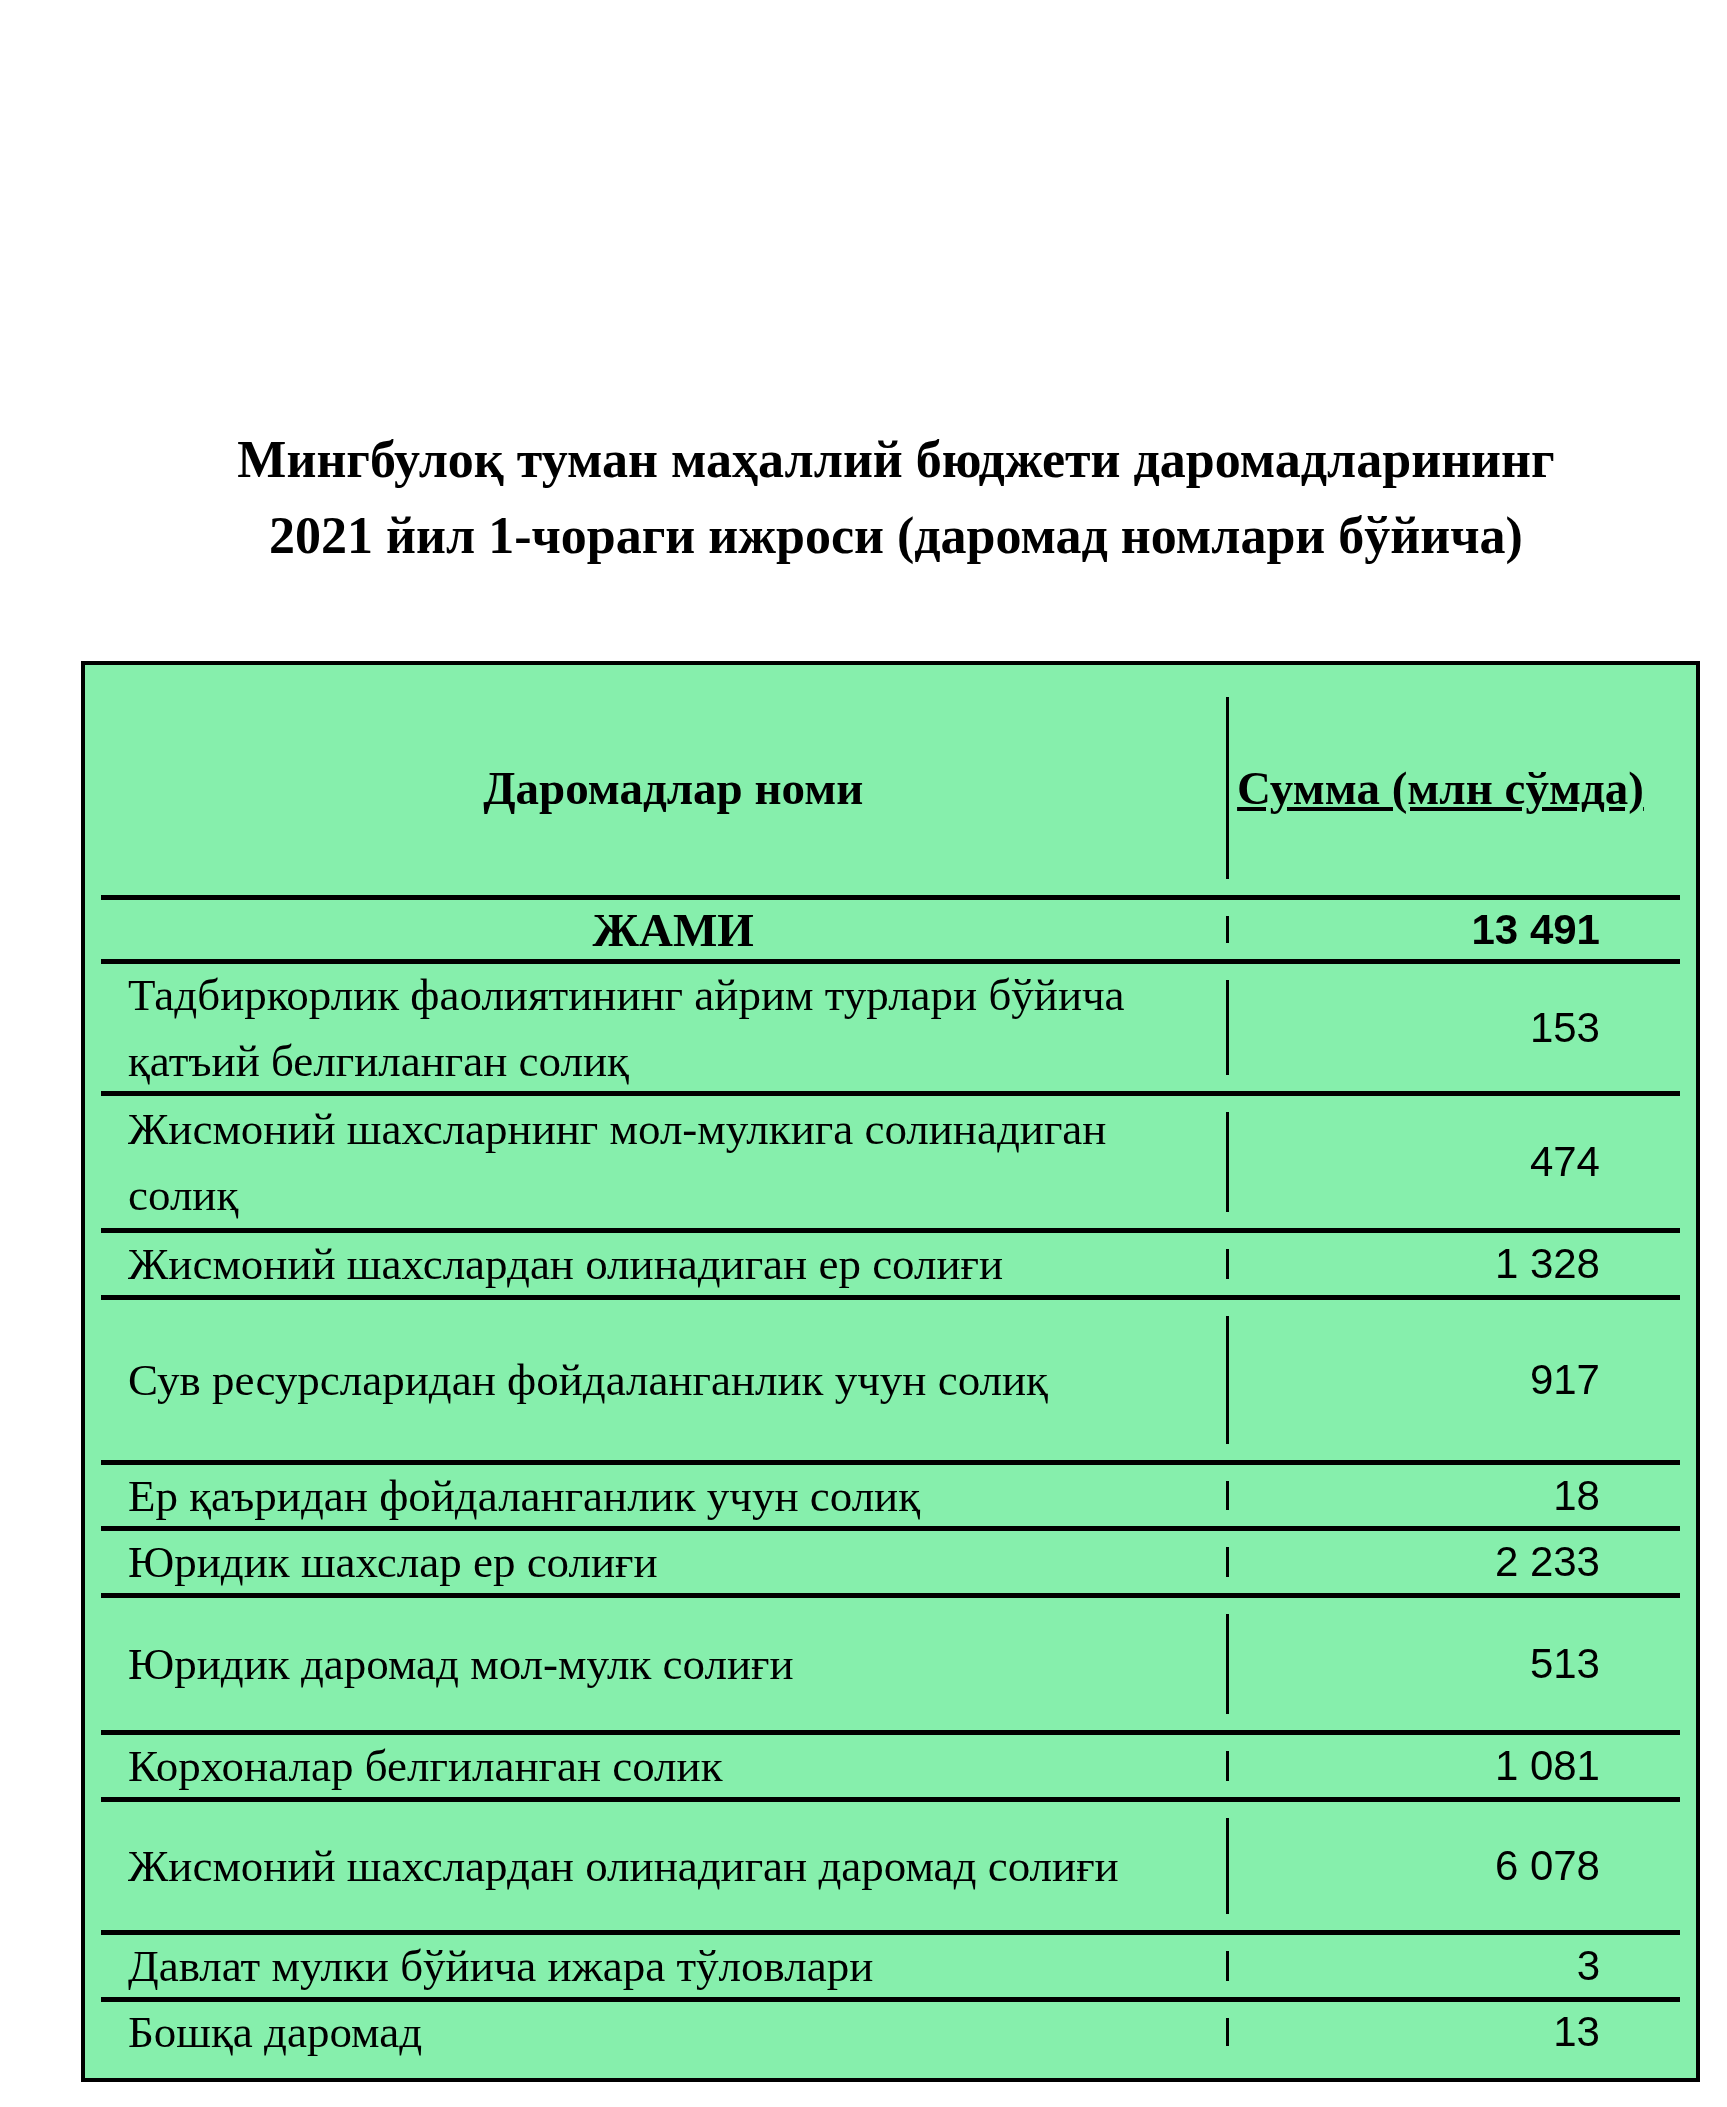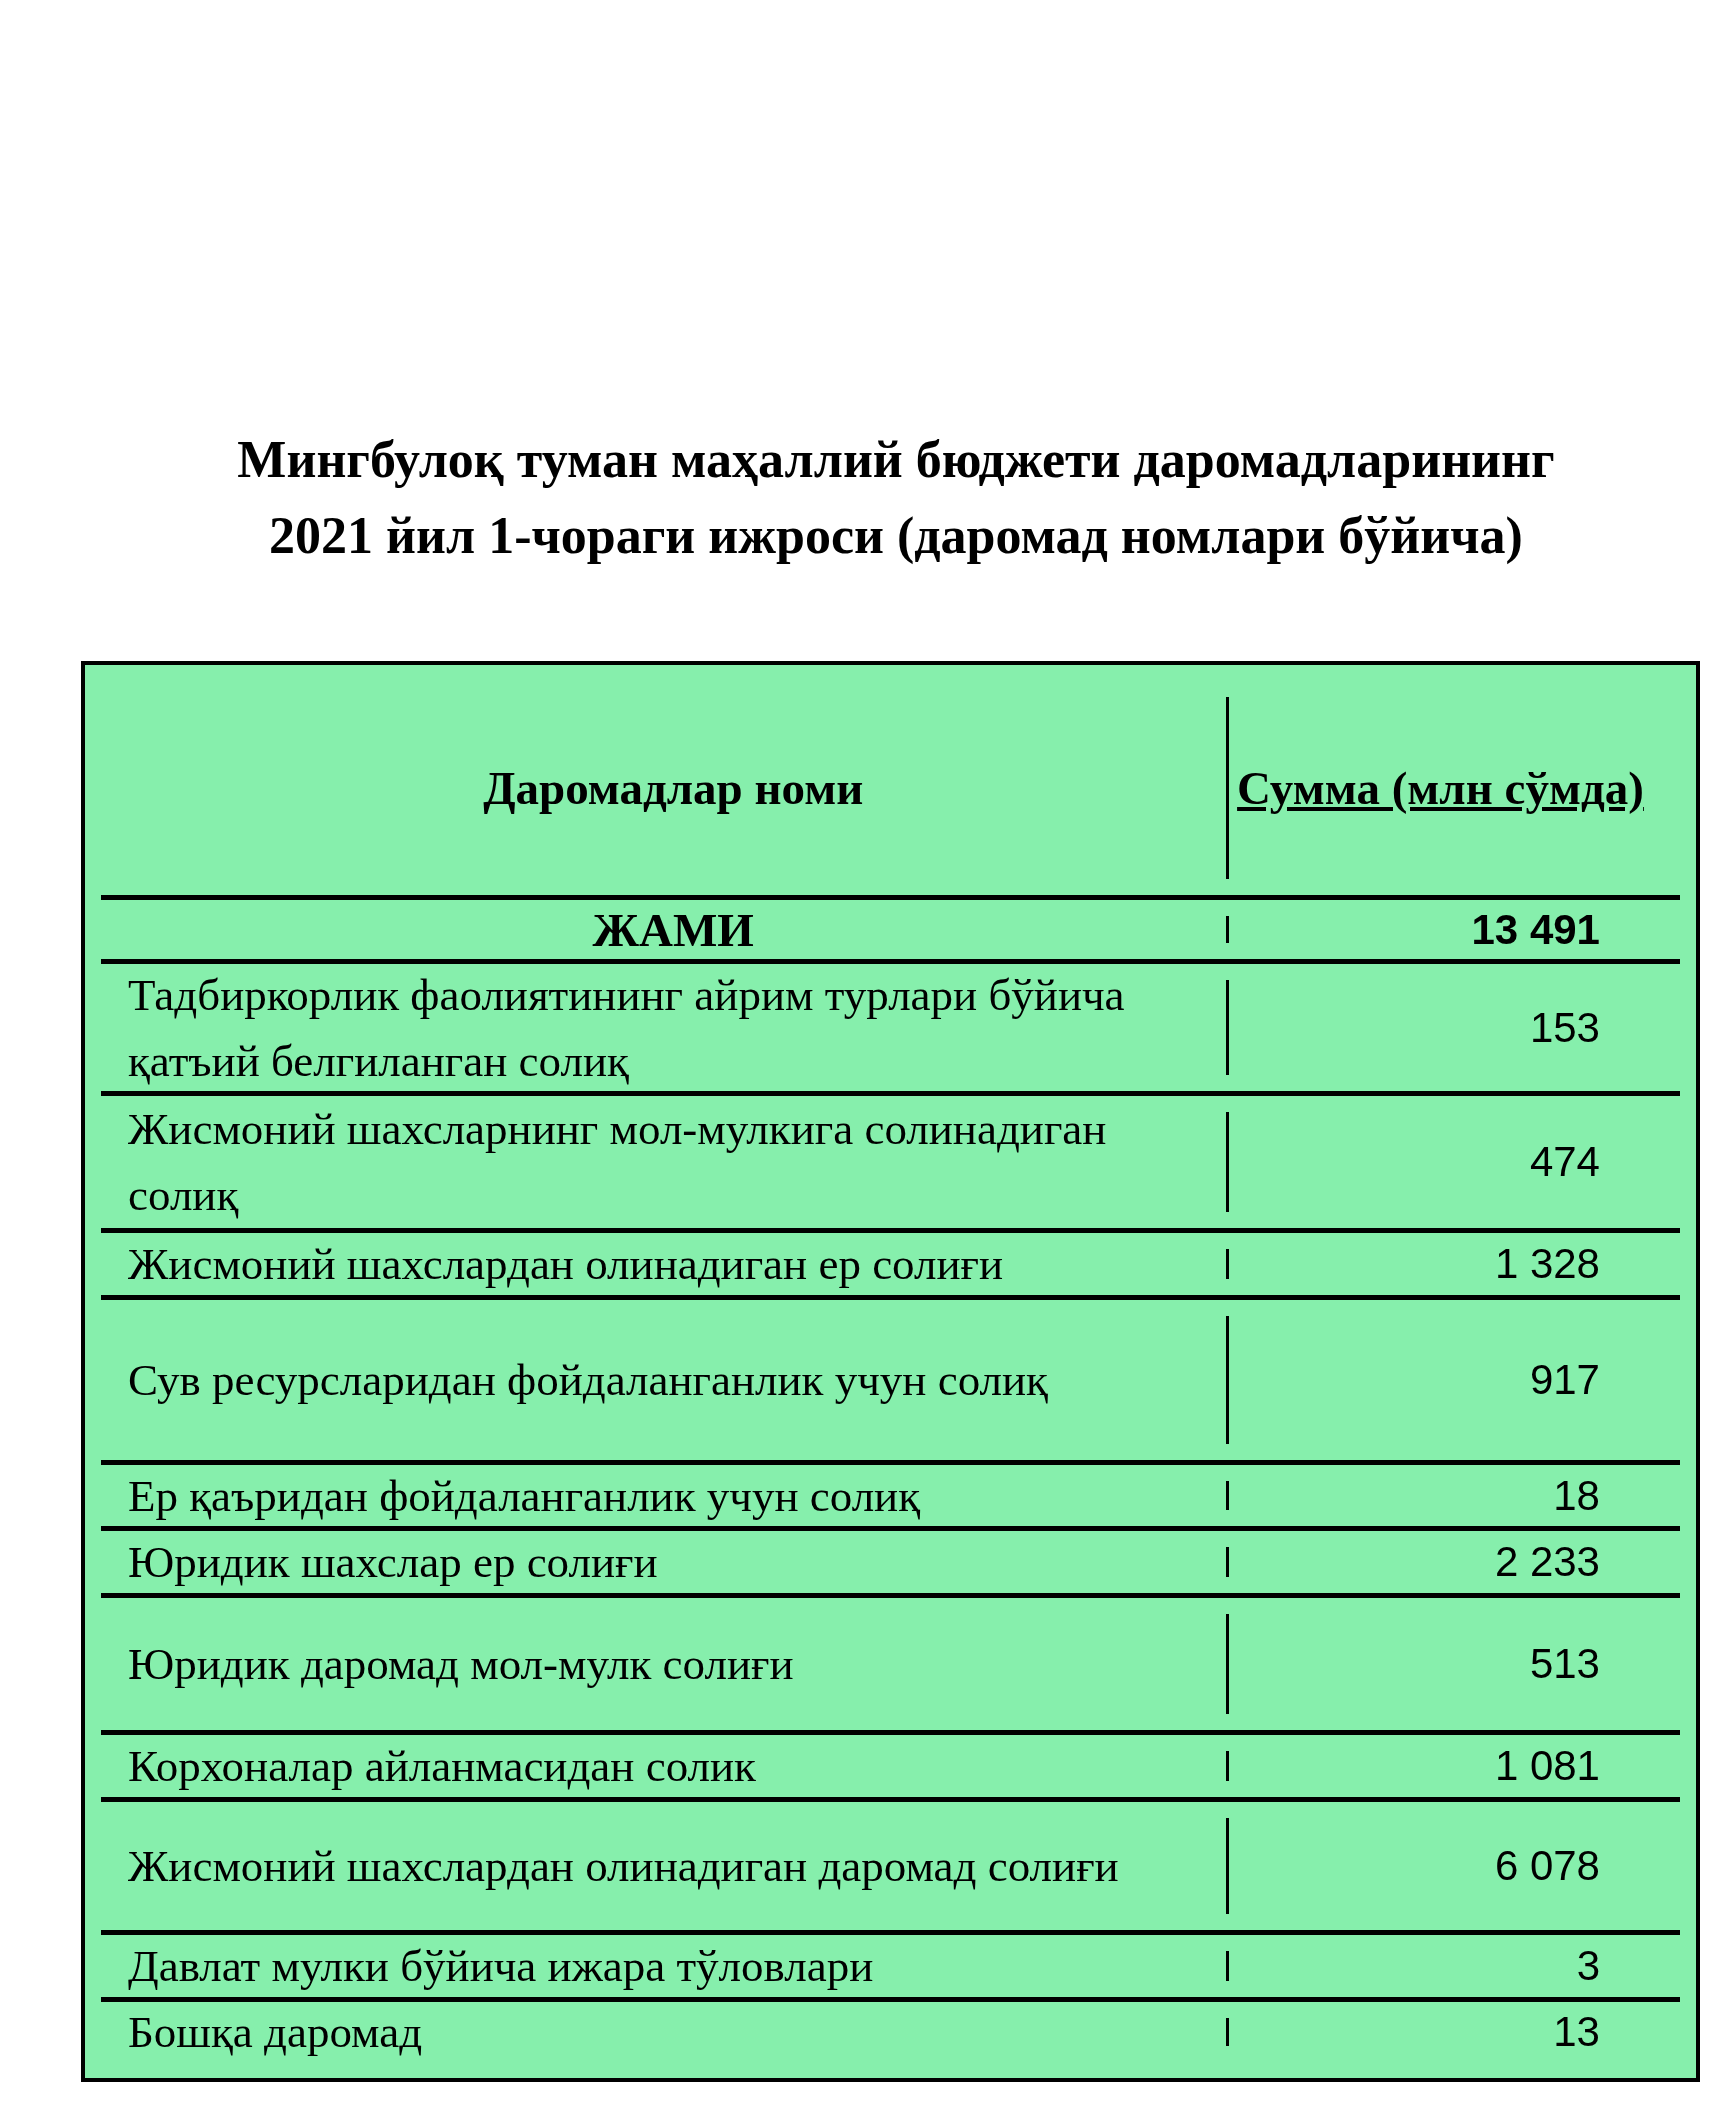--- a/index.html
+++ b/index.html
@@ -144,21 +144,21 @@
       <div class="cell-value">2 233</div>
     </div>
 
     <div class="trow" style="height:137px">
       <div class="cell-name">Юридик даромад мол-мулк солиғи</div>
       <div class="cell-value">513</div>
     </div>
 
 
     <div class="trow" style="height:67px">
-      <div class="cell-name">Корхоналар айланмасидан солик</div>
+      <div class="cell-name">Корхоналар белгиланган солик</div>
       <div class="cell-value">1 081</div>
     </div>
 
     <div class="trow" style="height:133px">
       <div class="cell-name">Жисмоний шахслардан олинадиган даромад солиғи</div>
       <div class="cell-value">6 078</div>
     </div>
 
     <div class="trow" style="height:67px">
       <div class="cell-name">Давлат мулки бўйича ижара тўловлари</div>

